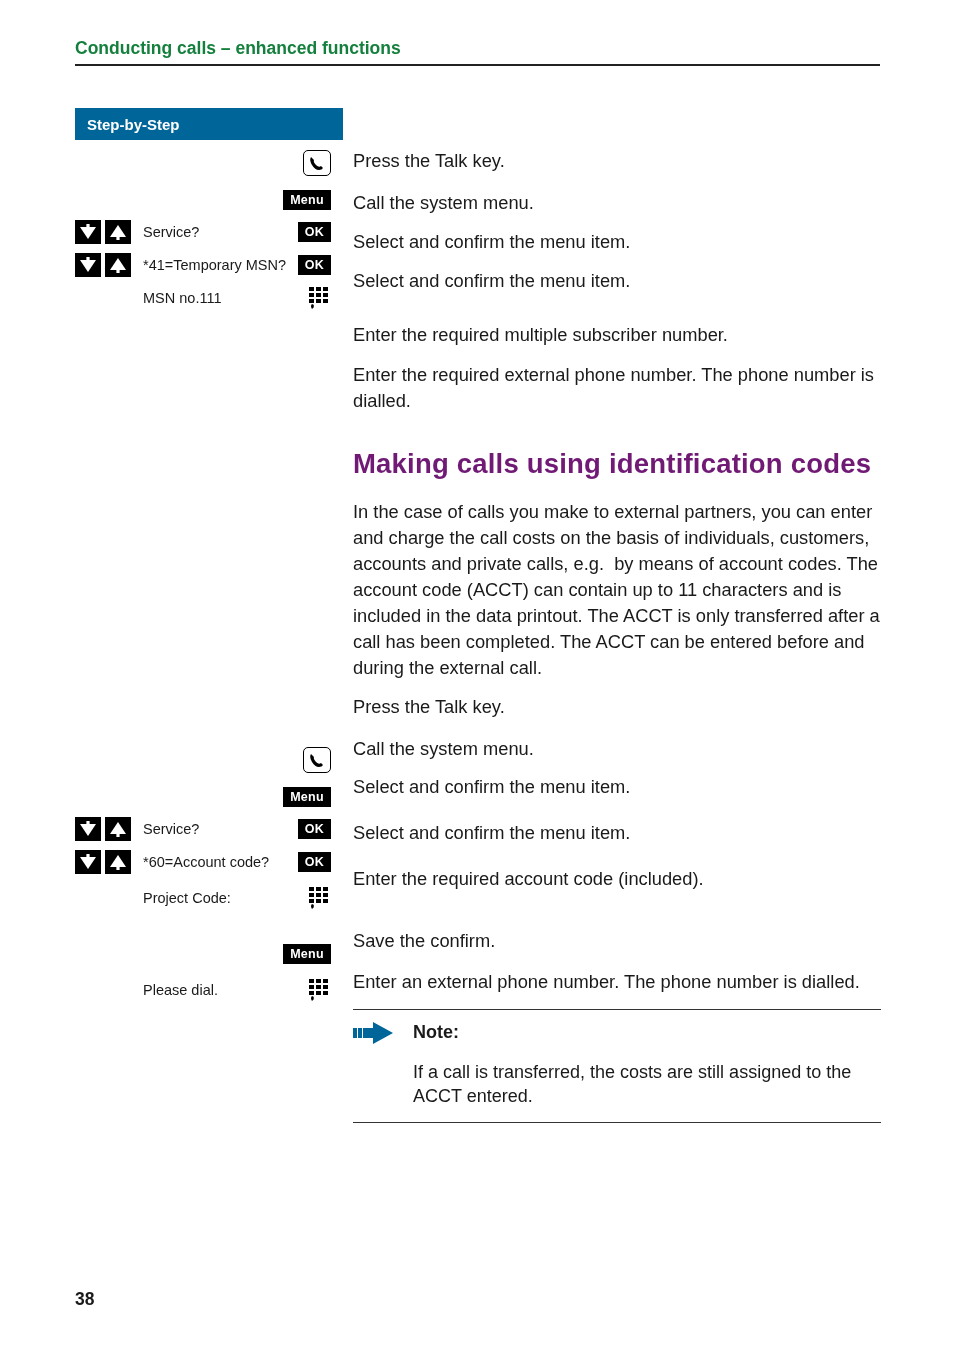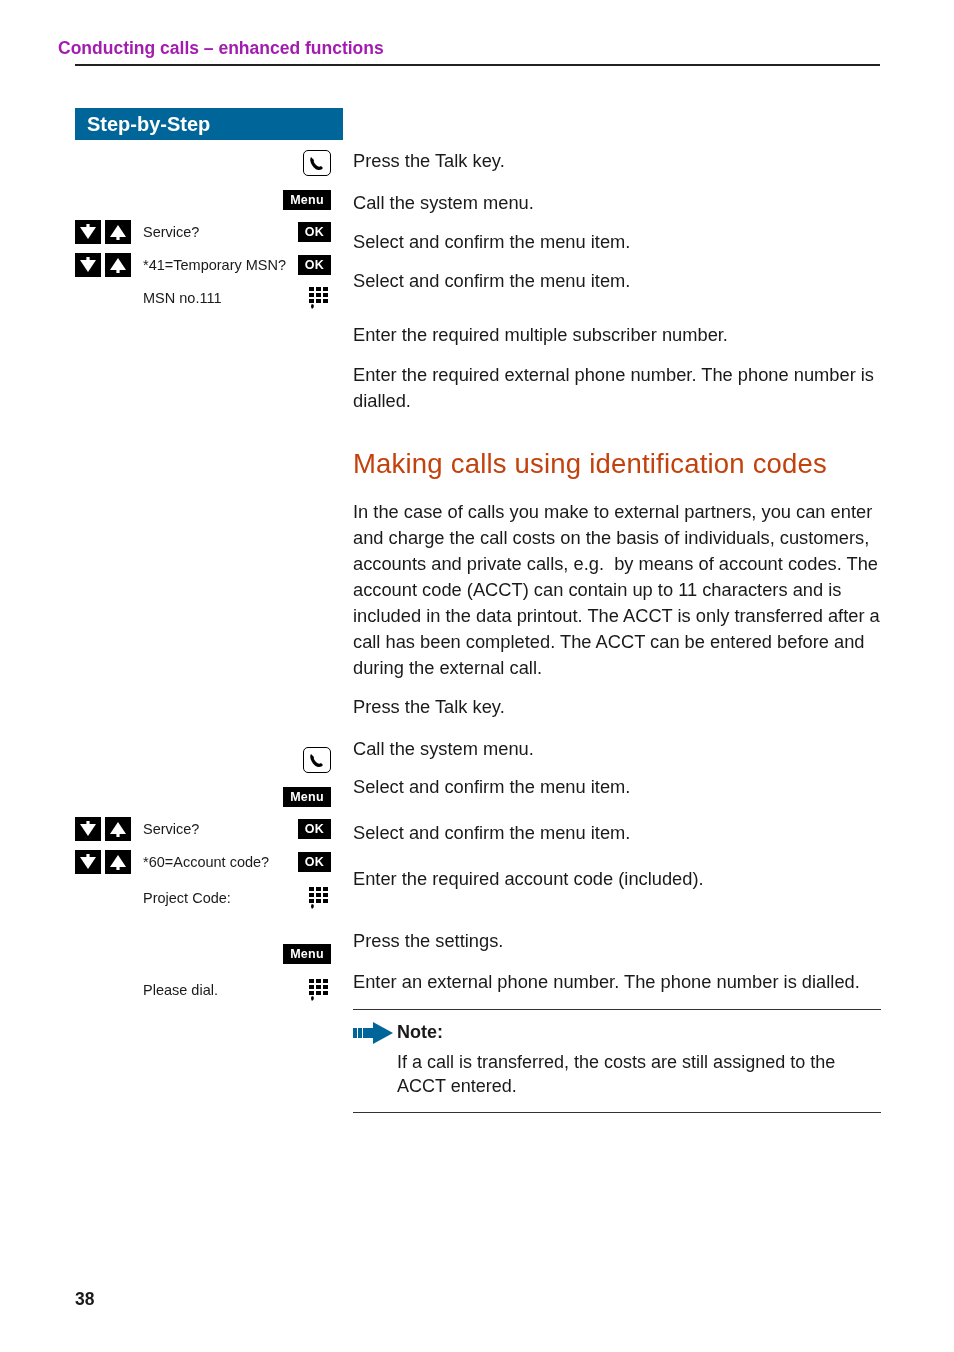--- a/index.html
+++ b/index.html
@@ -4,49 +4,49 @@
 <style>
   html,body{margin:0;padding:0}
   body{
     width:954px;height:1352px;
     font-family:Arial,Helvetica,sans-serif;
     color:#1a1a1a;
     position:relative;
     background:#fff;
   }
   .page-header{
-    position:absolute;left:58px;top:38px;
-    font-weight:bold;font-size:17.5px;color:#a21caf;
+    position:absolute;left:75px;top:38px;
+    font-weight:bold;font-size:17.5px;color:#15803d;
   }
   .page-rule{
     position:absolute;left:75px;top:64px;width:805px;
     border-top:2px solid #222;
   }
   .step-banner{
     position:absolute;left:75px;top:108px;width:256px;height:32px;
     background:#006599;color:#fff;
-    font-weight:bold;font-size:20px;
+    font-weight:bold;font-size:15px;
     display:flex;align-items:center;padding-left:12px;
   }
   .steps-col{position:absolute;left:75px;top:150px;width:256px}
   .content-col{position:absolute;left:353px;top:148px;width:528px}
   .step-row{display:flex;align-items:flex-start;margin-bottom:9px}
   .arrow-pair{display:flex;gap:4px;margin-right:8px;width:60px;flex-shrink:0}
   .arrow-btn{width:26px;height:24px;background:#000}
   .arrow-btn svg{display:block;width:100%;height:100%}
   .step-label{font-size:14.5px;line-height:18px;font-family:Arial,Helvetica,sans-serif;flex:1;padding-top:3px}
   .badge{background:#000;color:#fff;font-size:12.5px;font-weight:bold;padding:2px 7px;height:16px;display:flex;align-items:center;letter-spacing:.3px}
   .badge-wrap{margin-left:auto;align-self:flex-start;margin-top:2px}
   .talk-icon-wrap{border:1.5px solid #000;border-radius:5px;width:26px;height:24px;margin-left:auto;display:flex;align-items:center;justify-content:center}
   .talk-icon-wrap svg{width:18px;height:16px}
   .keypad-icon{margin-left:auto;width:24px;height:24px}
   .body-text{font-size:18.3px;line-height:26px;font-family:Arial,Helvetica,sans-serif;}
-  .h2{font-size:27.5px;font-weight:normal;color:#c2410c;line-height:35px;letter-spacing:.2px}
+  .h2{font-size:27.5px;font-weight:bold;color:#701a75;line-height:35px;letter-spacing:.2px}
   .note-block{border-top:1.5px solid #333;border-bottom:1.5px solid #333;padding:10px 0 14px 0;margin-top:14px}
-  .note-inner{display:flex;gap:4px;align-items:flex-start}
+  .note-inner{display:flex;gap:20px;align-items:flex-start}
   .note-arrow{width:40px;height:22px;flex-shrink:0;margin-top:2px}
   .note-text{font-size:18px;line-height:24px}
   .note-title{font-weight:bold}
   .page-number{position:absolute;left:75px;bottom:42px;font-weight:bold;font-size:17.5px}
   .spacer{flex-shrink:0}
 </style>
 </head>
 <body>
 
 <svg width="0" height="0" style="position:absolute">
@@ -242,30 +242,30 @@
 
   <div class="h2" style="margin-top:32px">Making calls using identification codes</div>
 
   <div class="body-text" style="margin-top:18px;text-align:left">In the case of calls you make to external partners, you can enter and charge the call costs on the basis of individuals, customers, accounts and private calls, e.g.&nbsp; by means of account codes. The account code (ACCT) can contain up to 11 characters and is included in the data printout. The ACCT is only transferred after a call has been completed. The ACCT can be entered before and during the external call.</div>
 
   <div class="body-text" style="margin-top:13px">Press the Talk key.</div>
   <div class="body-text" style="margin-top:16px">Call the system menu.</div>
   <div class="body-text" style="margin-top:12px">Select and confirm the menu item.</div>
   <div class="body-text" style="margin-top:20px">Select and confirm the menu item.</div>
   <div class="body-text" style="margin-top:20px">Enter the required account code (included).</div>
-  <div class="body-text" style="margin-top:36px">Press the settings.</div>
+  <div class="body-text" style="margin-top:36px">Save the confirm.</div>
   <div class="body-text" style="margin-top:15px">Enter an external phone number. The phone number is dialled.</div>
 
   <div class="note-block">
     <div class="note-inner">
       <svg class="note-arrow" viewBox="0 0 40 22">
           <use href="#note-arrow"></use>
         </svg>
       <div class="note-text">
         <div class="note-title">Note:</div>
-        <div style="margin-top:6px">If a call is transferred, the costs are still assigned to the ACCT entered.</div>
+        <div style="margin-top:16px">If a call is transferred, the costs are still assigned to the ACCT entered.</div>
       </div>
     </div>
   </div>
 
 </div>
 
 <div class="page-number">38</div>
 
 </body></html>

